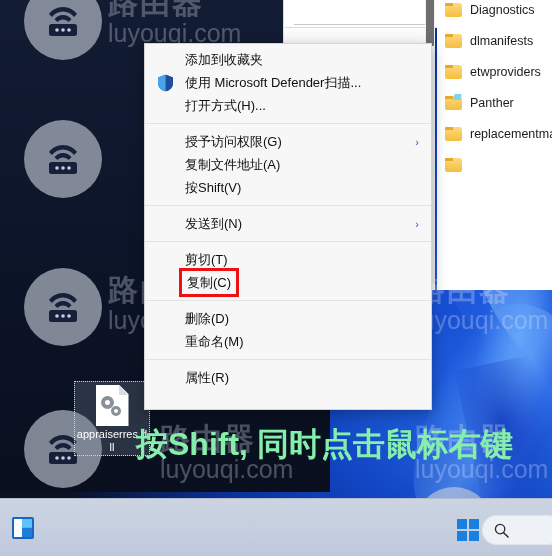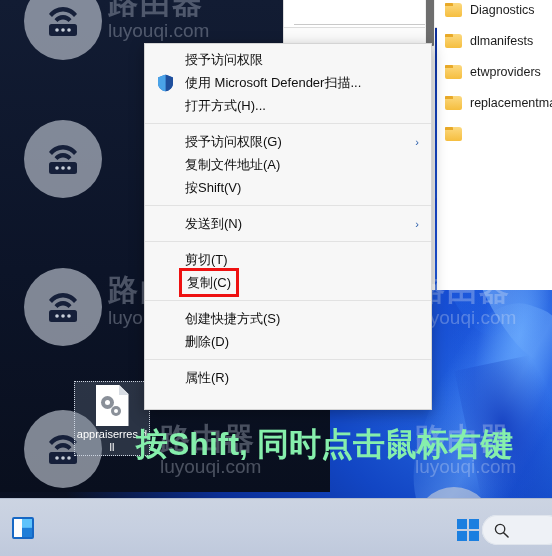--- a/index.html
+++ b/index.html
@@ -69,21 +69,21 @@
     position: absolute;
     color: rgba(225,232,245,.30);
     font-weight: 700;
     letter-spacing: 2px;
     line-height: 1;
     white-space: nowrap;
     pointer-events: none;
     user-select: none;
   }
   .wm .cn { font-size: 30px; display: block; }
-  .wm .en { font-size: 19px; display: block; margin-top: 3px; letter-spacing: 0; font-weight: 400; }
+  .wm .en { font-size: 25px; display: block; margin-top: 3px; letter-spacing: 0; font-weight: 400; }
   .wm-badge {
     position: absolute;
     width: 78px; height: 78px;
     border-radius: 50%;
     background: rgba(200,207,218,.62);
     display: flex; align-items: center; justify-content: center;
     pointer-events: none;
   }
   .wm-badge svg { width: 48px; height: 40px; display:block; }
 
@@ -385,20 +385,28 @@
       <span class="folder-label">dlmanifests</span>
     </div>
     <div class="folder-row">
       <span class="folder-icon">
           <span class="back"></span>
           <span class="tab"></span>
         </span>
       <span class="folder-label">etwproviders</span>
     </div>
     <div class="folder-row">
+      <span class="folder-icon special">
+          <span class="back"></span>
+          <span class="tab"></span>
+          <span class="flag"></span>
+        </span>
+      <span class="folder-label">Panther</span>
+    </div>
+    <div class="folder-row">
       <span class="folder-icon">
           <span class="back"></span>
           <span class="tab"></span>
         </span>
       <span class="folder-label">replacementmanifests</span>
     </div>
     <div class="folder-row">
       <span class="folder-icon">
           <span class="back"></span>
           <span class="tab"></span>
@@ -416,21 +424,21 @@
         <span class="gh2"></span>
     </div>
     <div class="file-name">appraiserres.dll</div>
   </div>
 
   <div class="annotation">按Shift, 同时点击鼠标右键</div>
 
   <div class="ctx-menu">
 
     <div class="ctx-item">
-      <span class="label">授予访问权限</span>
+      <span class="label">添加到收藏夹</span>
     </div>
     <div class="ctx-item">
       <span class="ico">
         <svg class="shield" viewBox="0 0 15 17">
           <path d="M7.5 0 L15 3 V9 C15 13 11.5 16 7.5 17 C3.5 16 0 13 0 9 V3 Z" fill="#2f73c9"></path>
           <path d="M7.5 0 L15 3 V9 C15 13 11.5 16 7.5 17 Z" fill="#1f4f9c"></path>
           <path d="M7.5 0 L0 3 V9 C0 13 3.5 16 7.5 17 Z" fill="#4aa3e8"></path>
         </svg>
       </span>
       <span class="label">使用 Microsoft Defender扫描...</span>
@@ -464,24 +472,24 @@
     <div class="ctx-item">
       <span class="label">剪切(T)</span>
     </div>
     <div class="ctx-item marked">
       <span class="label">复制(C)</span>
     </div>
 
     <div class="ctx-sep"></div>
 
     <div class="ctx-item">
-      <span class="label">创建快捷方式(S)</span>
-    </div>
-    <div class="ctx-item">
       <span class="label">删除(D)</span>
+    </div>
+    <div class="ctx-item">
+      <span class="label">重命名(M)</span>
     </div>
 
     <div class="ctx-sep"></div>
 
     <div class="ctx-item">
       <span class="label">属性(R)</span>
     </div>
   </div>
 
   <div class="taskbar">

